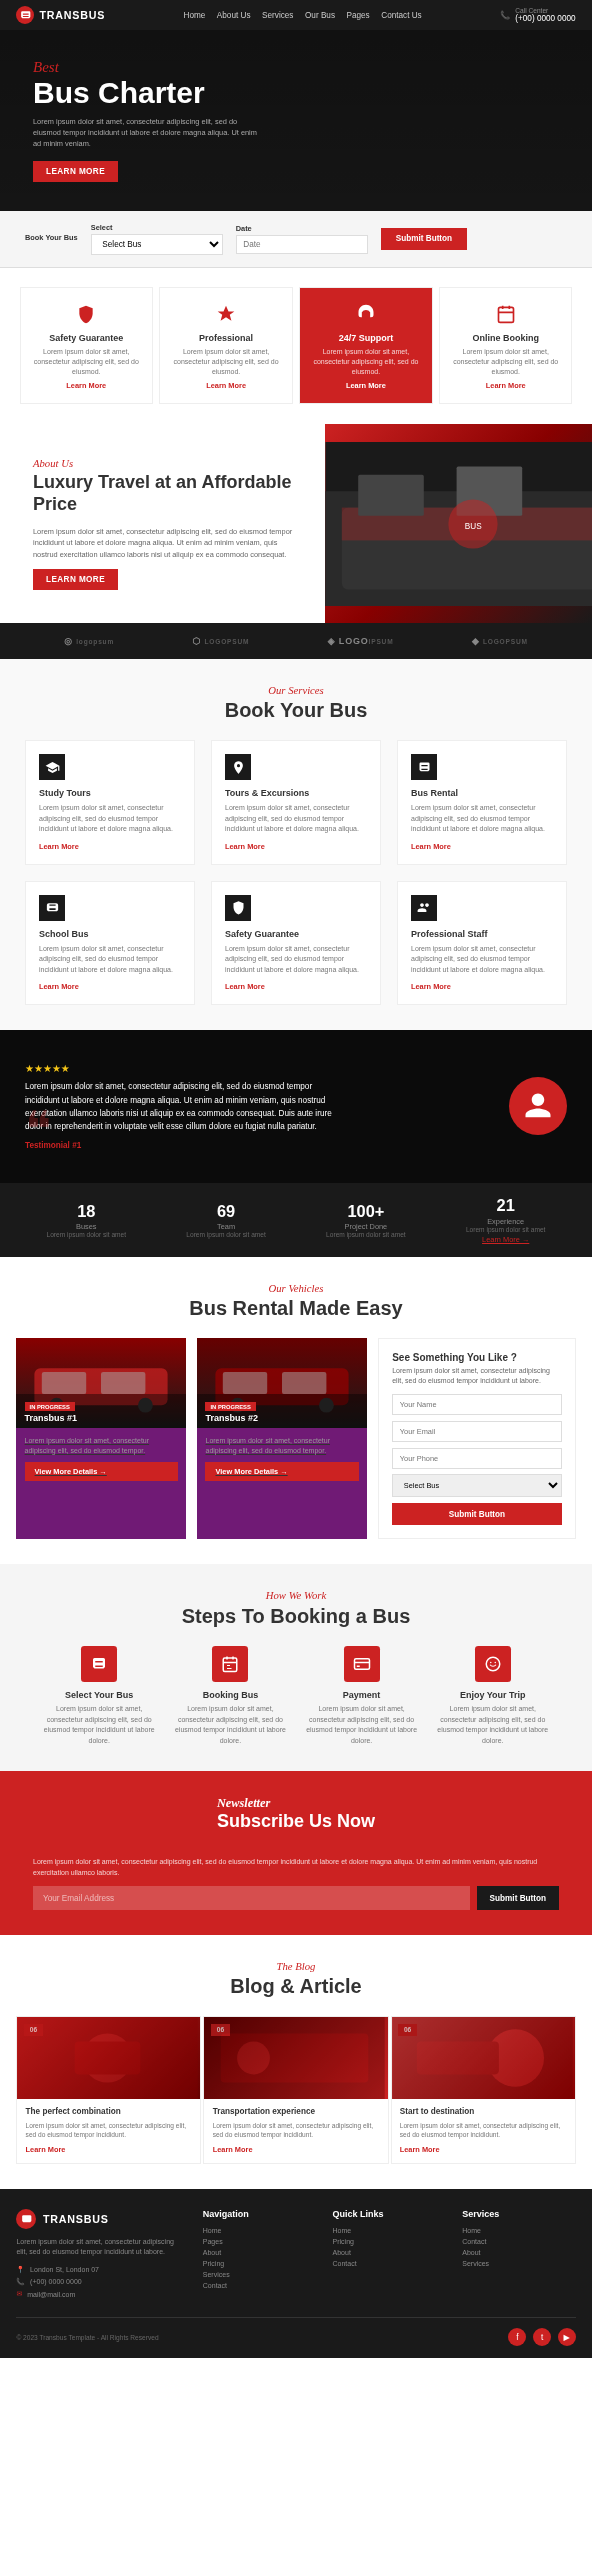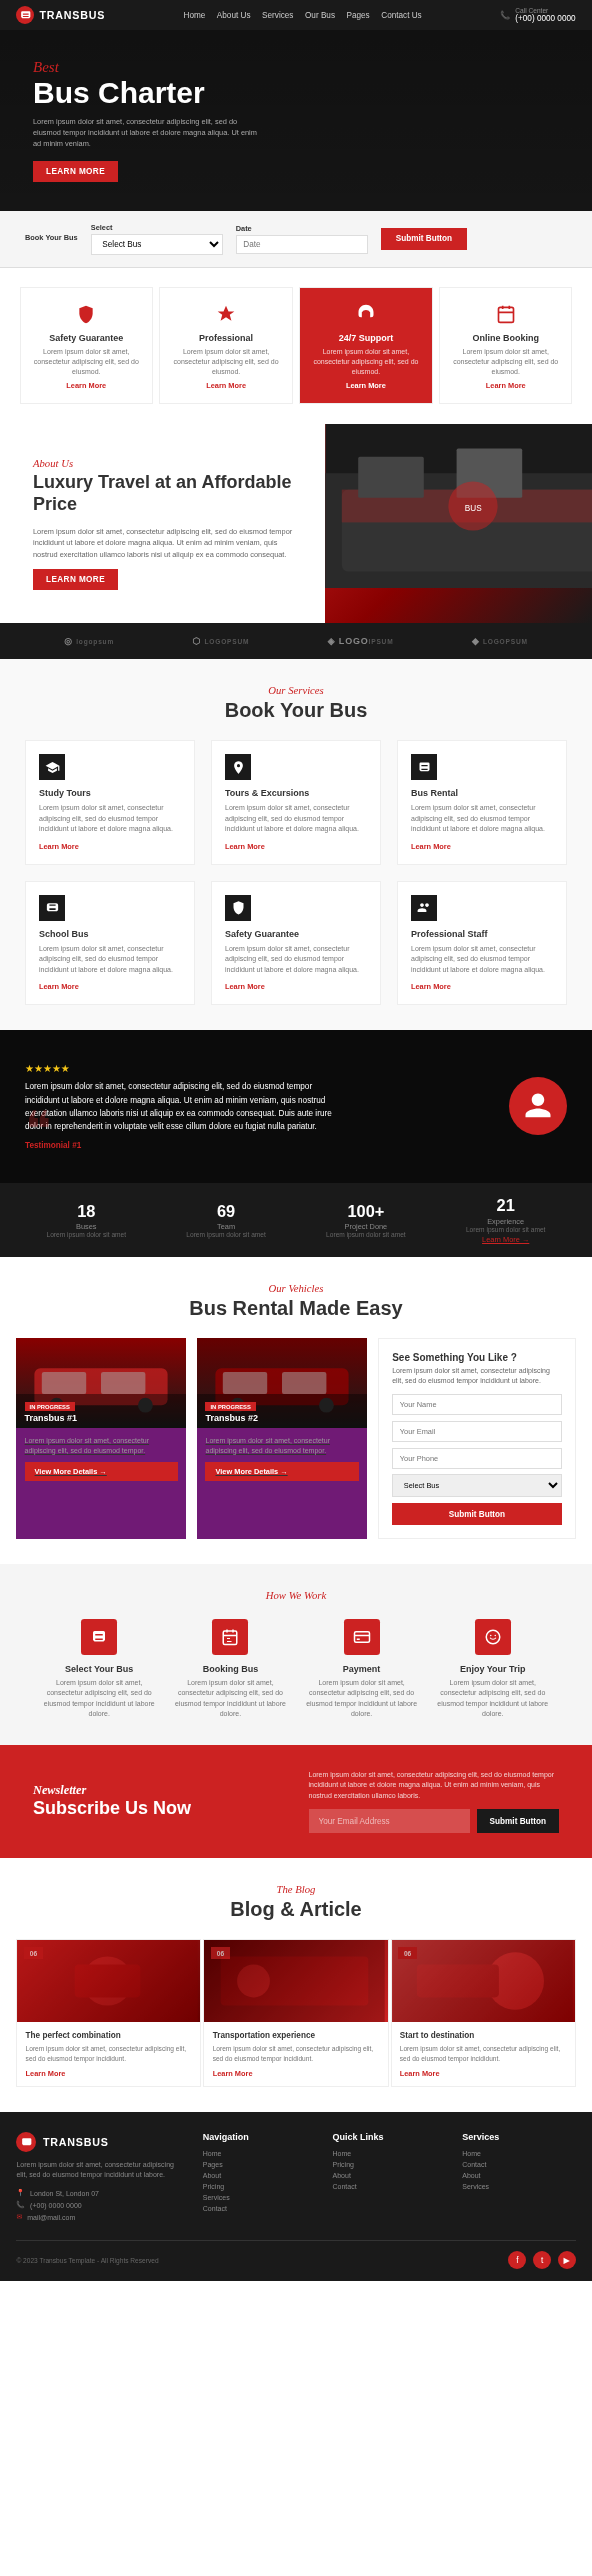--- a/index.html
+++ b/index.html
@@ -43,21 +43,21 @@
     .feature-card.highlight p { color: rgba(255,255,255,0.8); }
     .feature-card.highlight .learn-btn { color: white; font-size: 7.4px; font-weight: 700; margin-top: 5px; display: block; text-decoration: none; }
     .learn-btn { color: #cc2222; font-size: 7.4px; font-weight: 700; margin-top: 5px; display: block; text-decoration: none; }
 
     
     .about-section { display: flex; background: white; }
     .about-content { flex: 1; padding: 33px 25px 33px 33px; }
     .section-tag { color: #cc2222; font-style: italic; font-size: 10.7px; font-family: Georgia, serif; display: block; margin-bottom: 3.3px; }
     .about-content h2 { font-size: 18px; font-weight: 900; line-height: 1.2; margin-bottom: 10px; }
     .about-content p { font-size: 7.4px; color: #666; line-height: 1.6; margin-bottom: 8.2px; }
-    .about-image { flex: 1; background: linear-gradient(135deg, #cc2222 0%, #880000 50%, #1a1a1a 100%); min-height: 164px; display: flex; align-items: flex-start; justify-content: center; overflow: hidden; }
+    .about-image { flex: 1; background: linear-gradient(135deg, #cc2222 0%, #880000 50%, #1a1a1a 100%); min-height: 164px; display: flex; align-items: center; justify-content: center; overflow: hidden; }
     .about-image-inner { width: 100%; height: 164px; background: linear-gradient(to bottom right, #cc4444, #220000); position: relative; }
 
     
     .logos-section { background: #1a1a1a; padding: 13px 25px; display: flex; align-items: center; justify-content: space-around; }
     .logo-item { color: #888; font-size: 9px; font-weight: 700; letter-spacing: 0.8px; }
     .logo-item span { color: #555; font-size: 6.6px; }
 
     
     .services-section { background: #f9f9f9; padding: 25px 25px; }
     .section-header { text-align: center; margin-bottom: 18px; }
@@ -106,21 +106,21 @@
     
     .steps-section { background: #f5f5f5; padding: 25px 16.4px; }
     .steps-grid { display: flex; gap: 8.2px; margin-top: 16.4px; justify-content: center; }
     .step-item { text-align: center; flex: 1; max-width: 123px; }
     .step-icon { width: 36px; height: 36px; background: #cc2222; border-radius: 3.3px; display: flex; align-items: center; justify-content: center; margin: 0 auto 8.2px; }
     .step-icon svg { fill: white; width: 18px; height: 18px; }
     .step-item h4 { font-size: 9px; font-weight: 800; margin-bottom: 4.1px; }
     .step-item p { font-size: 7px; color: #777; line-height: 1.5; }
 
     
-    .newsletter-section { background: #cc2222; padding: 25px 33px; display: flex; gap: 25px; align-items: center; }
+    .newsletter-section { background: #cc2222; padding: 25px 33px; display: flex; gap: 25px; align-items: center; flex-direction: column; }
     .newsletter-content { flex: 1; }
     .newsletter-content h3 { color: white; font-style: italic; font-size: 12.3px; font-family: Georgia, serif; }
     .newsletter-content h2 { color: white; font-size: 18px; font-weight: 900; }
     .newsletter-form { flex: 1; }
     .newsletter-form p { color: rgba(255,255,255,0.8); font-size: 7px; margin-bottom: 8.2px; line-height: 1.5; }
     .newsletter-input-row { display: flex; gap: 6.6px; }
     .newsletter-input { flex: 1; border: none; padding: 7.4px 10px; font-size: 8.2px; background: rgba(255,255,255,0.2); color: white; }
     .newsletter-input::placeholder { color: rgba(255,255,255,0.6); }
     .newsletter-btn { background: #1a1a1a; color: white; border: none; padding: 7.4px 13px; font-size: 8.2px; font-weight: 700; cursor: pointer; white-space: nowrap; }
 
@@ -443,20 +443,21 @@
         <option>Select Bus</option>
       </select>
       <button class="form-submit">Submit Button</button>
     </div>
   </div>
 </section>
 
 <section class="steps-section">
   <div class="section-header">
     <span class="section-tag">How We Work</span>
+    <h2>Steps To Booking a Bus</h2>
   </div>
   <div class="steps-grid">
     <div class="step-item">
       <div class="step-icon">
         <svg viewBox="0 0 24 24" width="18" height="18">
             <path d="M4 16V6a2 2 0 012-2h12a2 2 0 012 2v10l-2 2H6l-2-2zm3 0h10v-2H7v2zM7 10h10V8H7v2z" fill="white"></path>
           </svg>
       </div>
       <h4>Select Your Bus</h4>
       <p>Lorem ipsum dolor sit amet, consectetur adipiscing elit, sed do eiusmod tempor incididunt ut labore dolore.</p>

